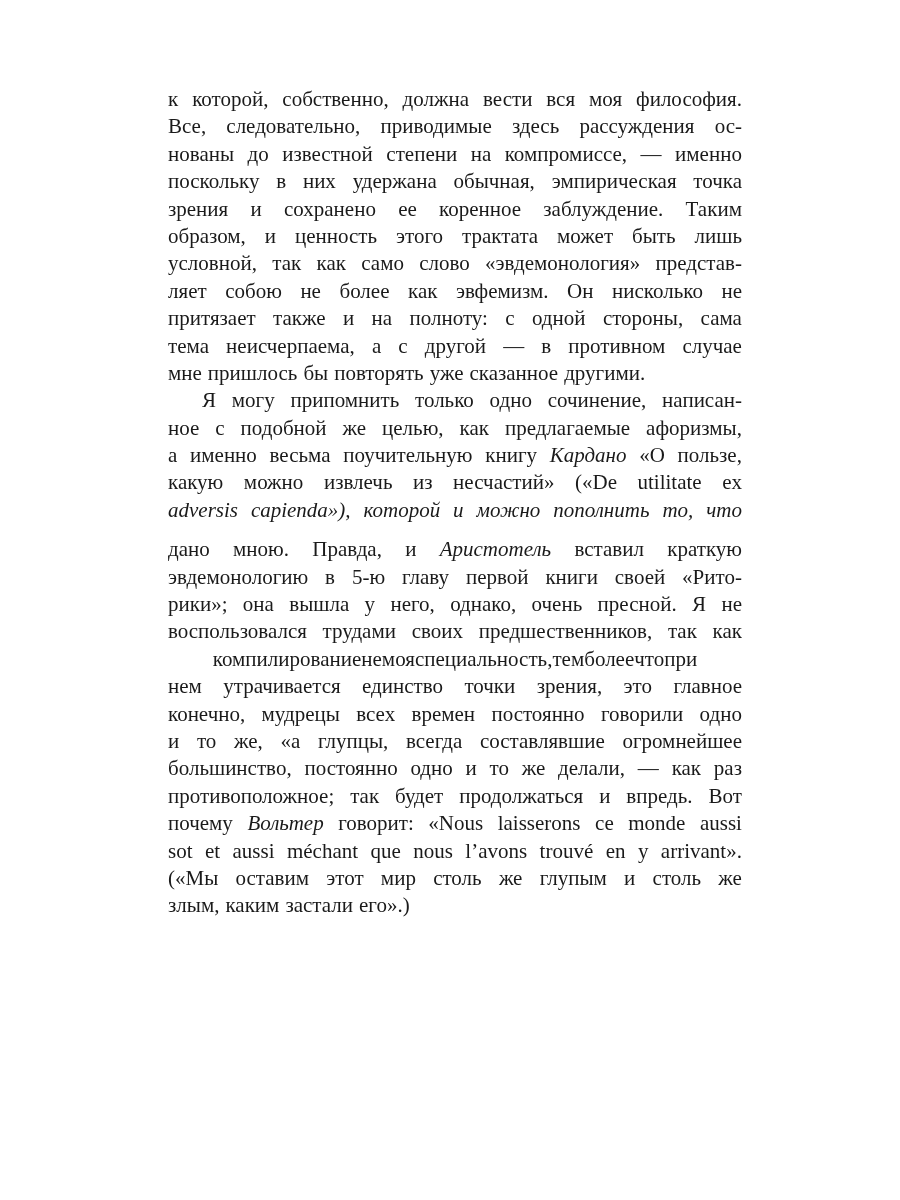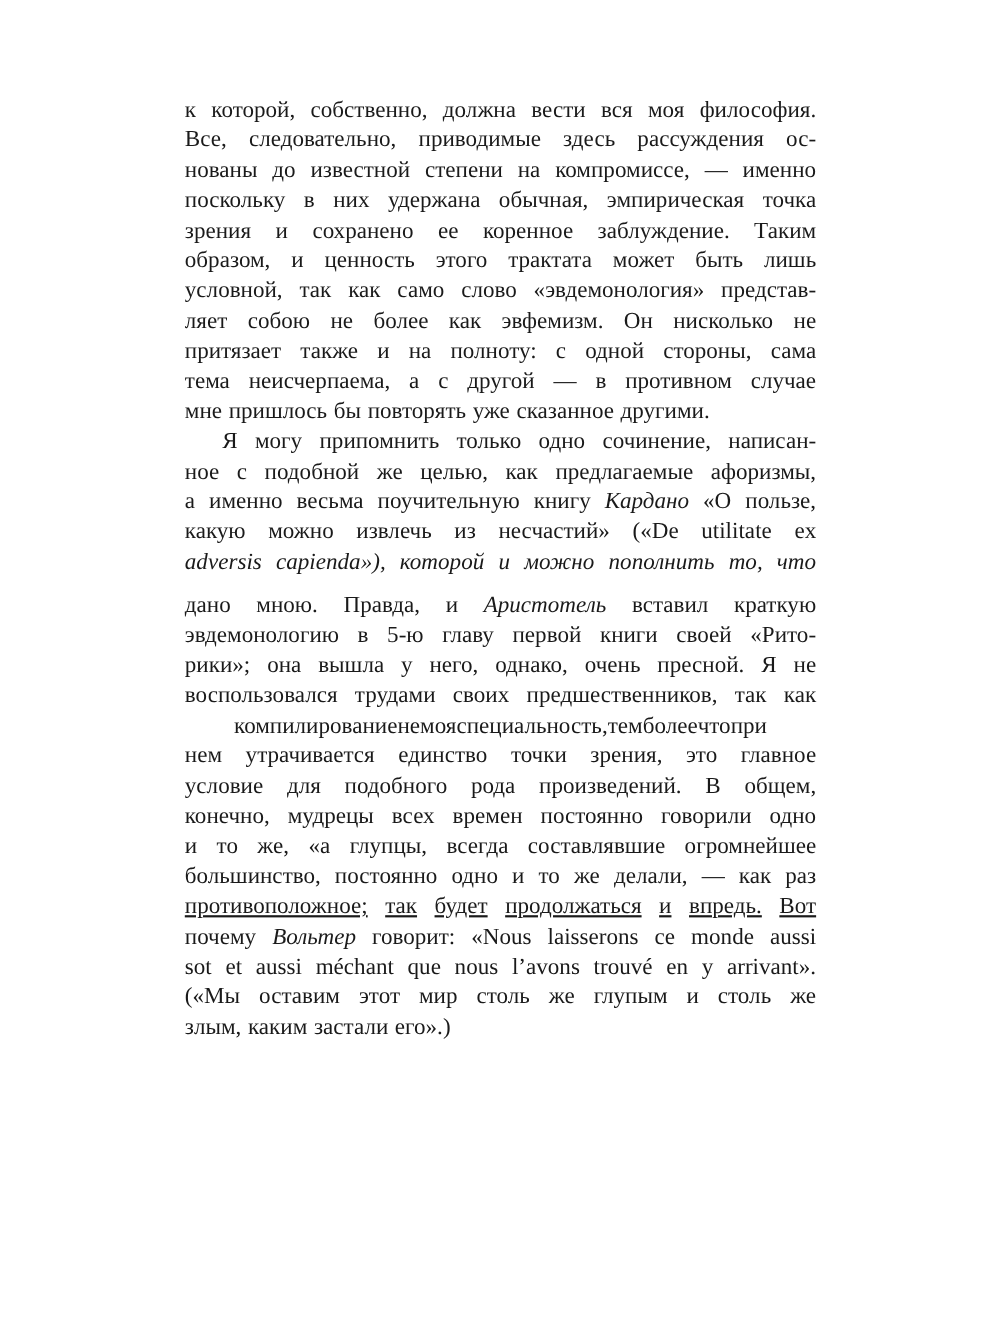--- a/index.html
+++ b/index.html
@@ -228,29 +228,20 @@
       <div class="just" style="height: 27.4px; line-height: 27.4px; white-space: nowrap;">
         <span><span>нем</span></span>
         <span><span>утрачивается</span></span>
         <span><span>единство</span></span>
         <span><span>точки</span></span>
         <span><span>зрения,</span></span>
         <span><span>это</span></span>
         <span><span>главное</span></span>
       </div>
       <div class="just" style="height: 27.4px; line-height: 27.4px; white-space: nowrap;">
-        <span><span>условие</span></span>
-        <span><span>для</span></span>
-        <span><span>подобного</span></span>
-        <span><span>рода</span></span>
-        <span><span>произведений.</span></span>
-        <span><span>В</span></span>
-        <span><span>общем,</span></span>
-      </div>
-      <div class="just" style="height: 27.4px; line-height: 27.4px; white-space: nowrap;">
         <span><span>конечно,</span></span>
         <span><span>мудрецы</span></span>
         <span><span>всех</span></span>
         <span><span>времен</span></span>
         <span><span>постоянно</span></span>
         <span><span>говорили</span></span>
         <span><span>одно</span></span>
       </div>
       <div class="just" style="height: 27.4px; line-height: 27.4px; white-space: nowrap;">
         <span><span>и</span></span>
@@ -267,21 +258,21 @@
         <span><span>постоянно</span></span>
         <span><span>одно</span></span>
         <span><span>и</span></span>
         <span><span>то</span></span>
         <span><span>же</span></span>
         <span><span>делали,</span></span>
         <span><span>—</span></span>
         <span><span>как</span></span>
         <span><span>раз</span></span>
       </div>
-      <div class="just" style="height: 27.4px; line-height: 27.4px; white-space: nowrap; text-decoration: underline;">
+      <div class="just" style="height: 27.4px; line-height: 27.4px; white-space: nowrap;">
         <span><span>противоположное;</span></span>
         <span><span>так</span></span>
         <span><span>будет</span></span>
         <span><span>продолжаться</span></span>
         <span><span>и</span></span>
         <span><span>впредь.</span></span>
         <span><span>Вот</span></span>
       </div>
       <div class="just" style="height: 27.4px; line-height: 27.4px; white-space: nowrap;">
         <span><span>почему</span></span>

